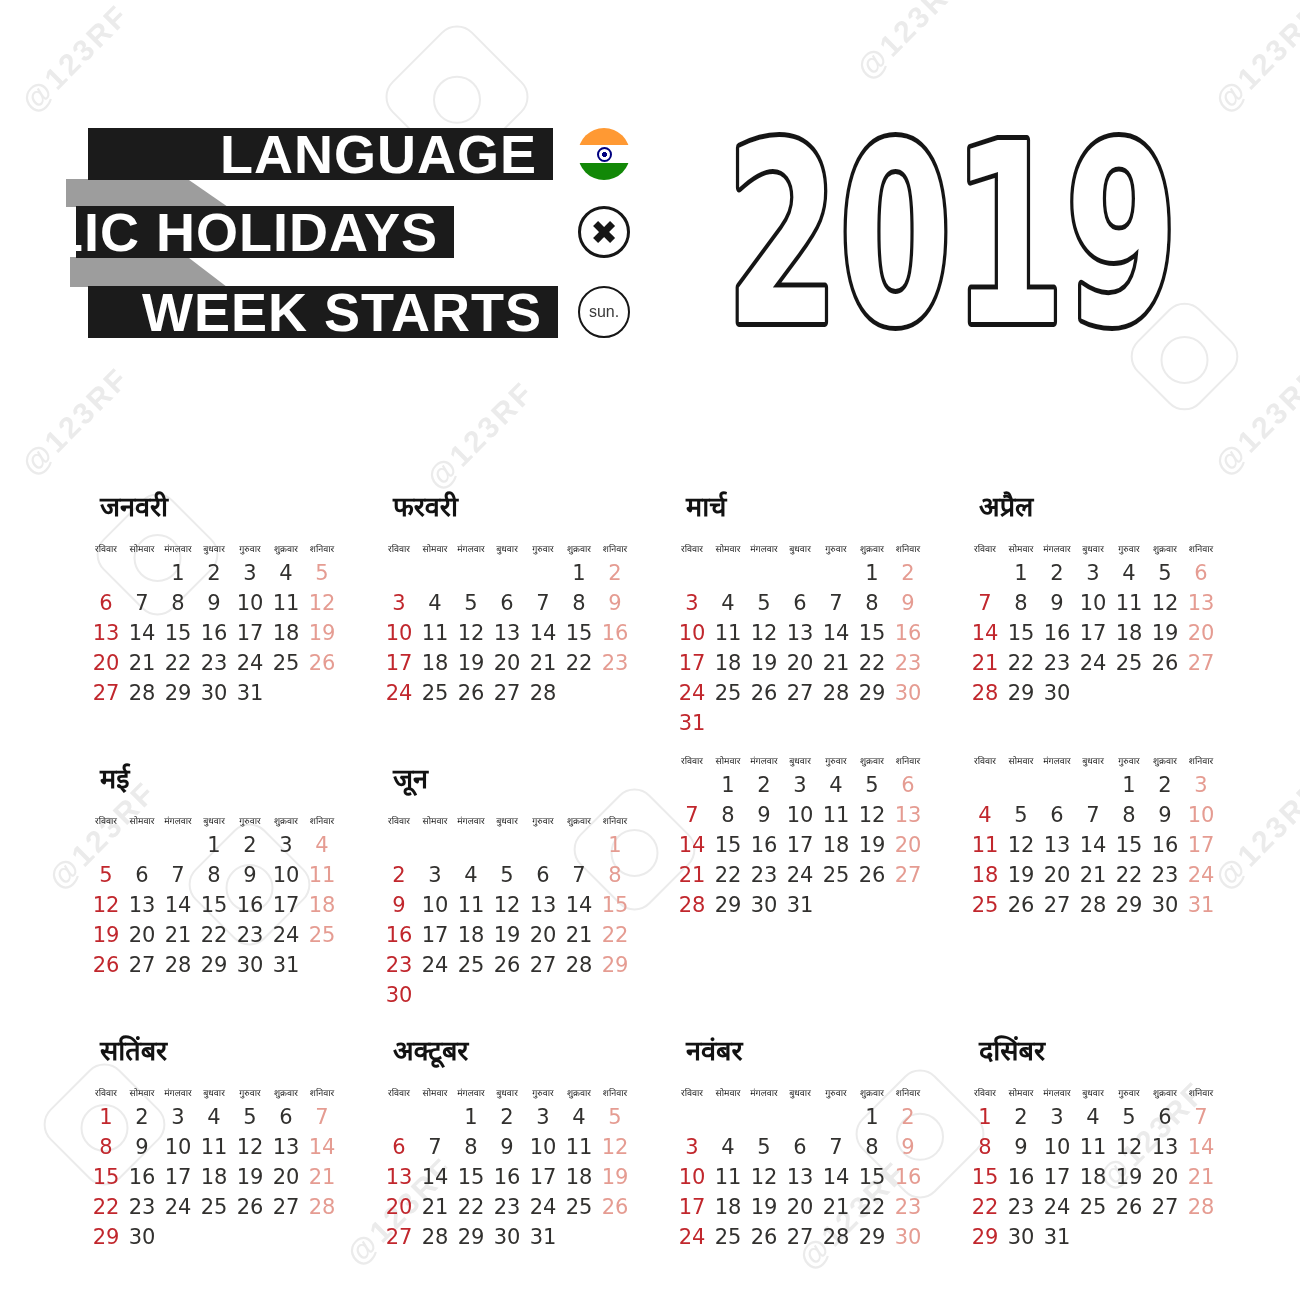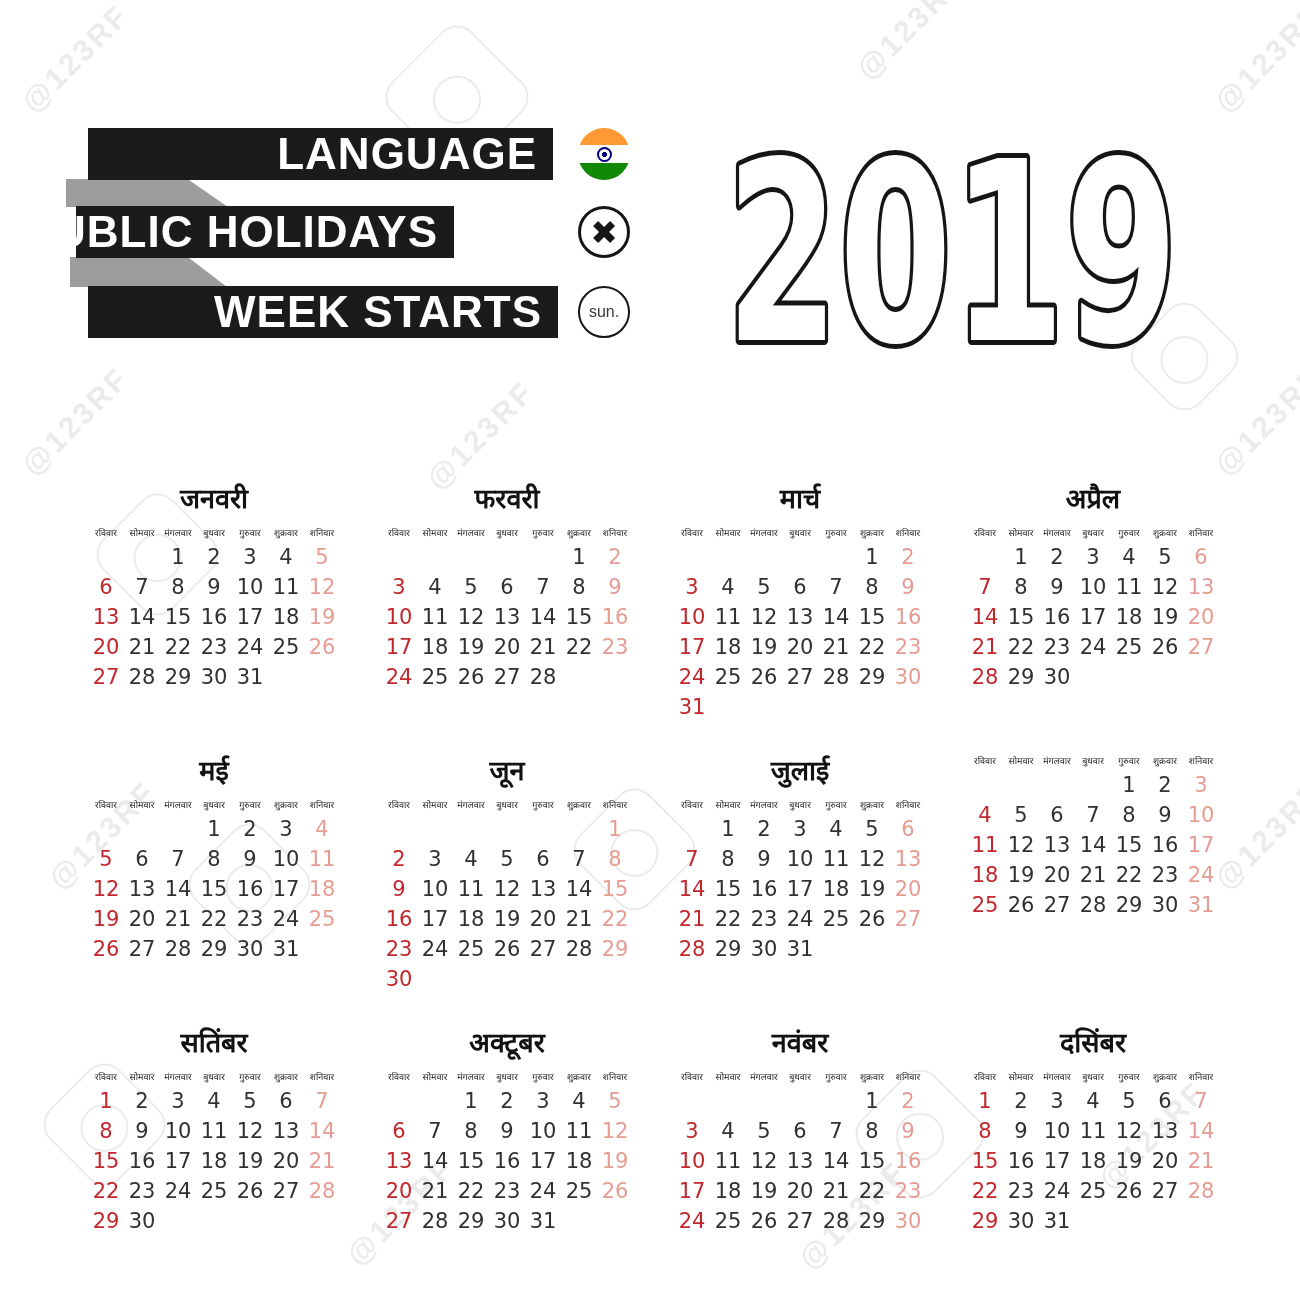--- a/index.html
+++ b/index.html
@@ -14,44 +14,44 @@
            color:var(--watermark);font-weight:bold;white-space:nowrap;}
   .wm-logo{position:absolute;border:2px solid var(--watermark);border-radius:22px;
            transform:rotate(45deg);}
   .wm-logo .inner{position:absolute;left:50%;top:50%;width:44px;height:44px;margin:-22px 0 0 -22px;
            border:2px solid var(--watermark);border-radius:50%;}
 
   
   .bar{position:absolute;box-sizing:border-box;background:var(--banner);height:52px;z-index:3;
        display:flex;align-items:center;justify-content:flex-end;padding-right:16px;
        color:#fff;font-family:"Liberation Sans",sans-serif;font-weight:bold;
-       font-size:44px;letter-spacing:1px;white-space:nowrap;}
+       font-size:54px;letter-spacing:1px;white-space:nowrap;}
   .bar1{left:88px;top:128px;width:465px;}
   .bar2{left:76px;top:206px;width:378px;}
   .bar3{left:88px;top:286px;width:470px;padding-left:32px;}
   .fold{position:absolute;background:var(--fold);z-index:2;}
   .fold1{left:66px;top:179px;width:162px;height:28px;clip-path:polygon(0 0,75% 0,100% 100%,0 100%);}
   .fold2{left:70px;top:257px;width:157px;height:30px;clip-path:polygon(0 0,75% 0,100% 100%,0 100%);}
 
   .icon{position:absolute;left:578px;width:52px;height:52px;border-radius:50%;z-index:3;
         display:flex;align-items:center;justify-content:center;box-sizing:border-box;}
   .flag{top:128px;background:linear-gradient(180deg,var(--flag_saffron) 0 33.5%,#ffffff 33.5% 66.5%,var(--flag_green) 66.5% 100%);}
   .chakra{width:15px;height:15px;border:2px solid var(--flag_navy);border-radius:50%;box-sizing:border-box;
           background:radial-gradient(circle at center,var(--flag_navy) 0 2.5px,transparent 2.5px);}
   .xcircle{top:206px;border:3px solid #161616;background:#fff;
            font-size:33px;font-weight:bold;color:#161616;line-height:1;}
   .suncircle{top:286px;border:2px solid #161616;background:#fff;
            font-family:Liberation Sans, sans-serif;font-size:16px;color:#3a3a3a;}
 
-  .year-wrap{position:absolute;left:712px;top:120px;width:480px;height:238px;z-index:1;}
+  .year-wrap{position:absolute;left:712px;top:102px;width:480px;height:238px;z-index:1;}
 
   
   .months{position:absolute;left:88px;top:478px;z-index:1;display:grid;
           grid-template-columns:repeat(4,252px);column-gap:41px;grid-auto-rows:272px;}
-  .month h2{margin:4px;height:36px;line-height:34px;text-align:center;
+  .month h2{margin:12px;height:36px;line-height:34px;
             font-size:27px;font-weight:600;color:#121212;
             font-family:"DejaVu Serif",serif;}
   .wdrow{display:grid;grid-template-columns:repeat(7,36px);height:20px;align-items:center;}
   .wdrow span{font-size:9px;text-align:center;color:#1c1c1c;white-space:nowrap;}
   .dates{display:grid;grid-template-columns:repeat(7,36px);grid-auto-rows:30px;}
   .cell{display:flex;align-items:center;justify-content:center;
         font-size:21px;font-weight:500;color:var(--date);font-family:"DejaVu Sans",sans-serif;}
   .cell.sun{color:var(--sunday);}
   .cell.sat{color:var(--saturday);}
 </style>
@@ -427,21 +427,20 @@
           <span class="cell sun">30</span>
           <span class="cell"></span>
           <span class="cell"></span>
           <span class="cell"></span>
           <span class="cell"></span>
           <span class="cell"></span>
           <span class="cell sat"></span>
         </div>
       </section>
       <section class="month">
-        <h2>जुलाई</h2>
         <div class="wdrow">
           <span>रविवार</span>
           <span>सोमवार</span>
           <span>मंगलवार</span>
           <span>बुधवार</span>
           <span>गुरुवार</span>
           <span>शुक्रवार</span>
           <span>शनिवार</span>
         </div>
         <div class="dates">

